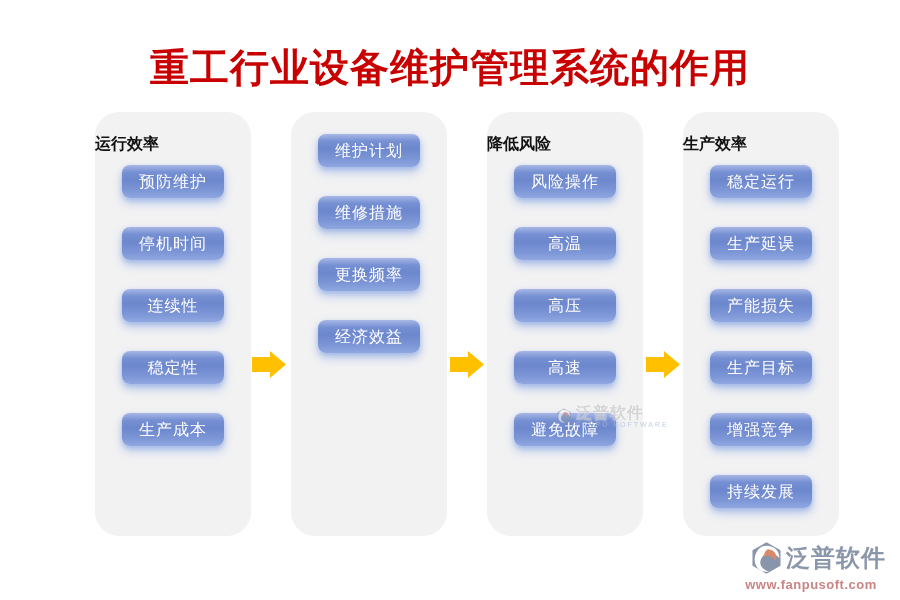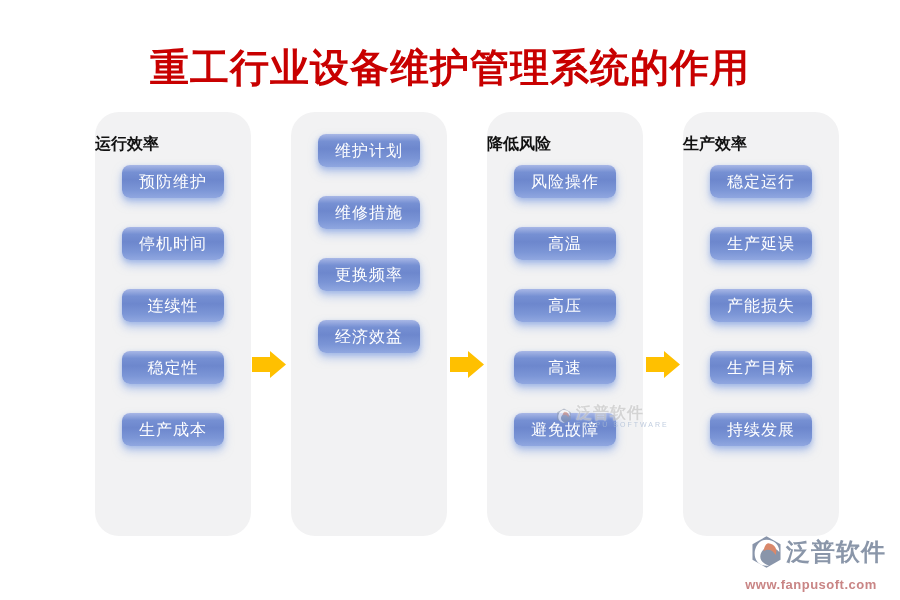--- a/index.html
+++ b/index.html
@@ -34,21 +34,21 @@
   .wm-center .wm-brand { font-size:16px; font-weight:bold; color:#c9c9c9;
     text-shadow:0 0 2px #ffffff; letter-spacing:1px; line-height:17px; }
   .wm-center .wm-sub { font-size:7px; color:#aabbd4; letter-spacing:2px; line-height:8px; }
 
   .wm-footer { position:absolute; right:14px; bottom:8px; width:150px; z-index:6; }
   .wm-footer .row { display:flex; align-items:center; justify-content:flex-end; }
   .wm-footer .logo-lg { width:33px; height:36px; }
   .wm-footer .brand { font-size:24px; font-weight:bold; color:#8a96a9;
     letter-spacing:1px; margin-left:3px; line-height:28px; }
   .wm-footer .url { text-align:center; font-size:13px; color:#c98585;
-    letter-spacing:.5px; margin-top:7px; font-weight:bold; }
+    letter-spacing:.5px; margin-top:1px; font-weight:bold; }
 
   .hidden-defs { position:absolute; width:0; height:0; overflow:hidden; }
 </style>
 </head>
 <body>
 
 <svg class="hidden-defs" aria-hidden="true">
   <defs>
     <g id="fanpu-logo">
       <path d="M20 1 L37 10.5 V29.5 L20 39 L3 29.5 V10.5 Z" fill="#8995aa"></path>
@@ -89,20 +89,21 @@
     <div class="btn">高速</div>
     <div class="btn">避免故障</div>
   </section>
 
   <section class="col col4">
     <div class="col-header">生产效率</div>
     <div class="btn">稳定运行</div>
     <div class="btn">生产延误</div>
     <div class="btn">产能损失</div>
     <div class="btn">生产目标</div>
+    <div class="btn">增强竞争</div>
     <div class="btn">持续发展</div>
   </section>
 
   <div class="flow-arrow arrow1">
     <svg width="34" height="27" viewBox="0 0 34 27">
         <use href="#flow-arrow"></use>
       </svg>
   </div>
   <div class="flow-arrow arrow2">
     <svg width="34" height="27" viewBox="0 0 34 27">

